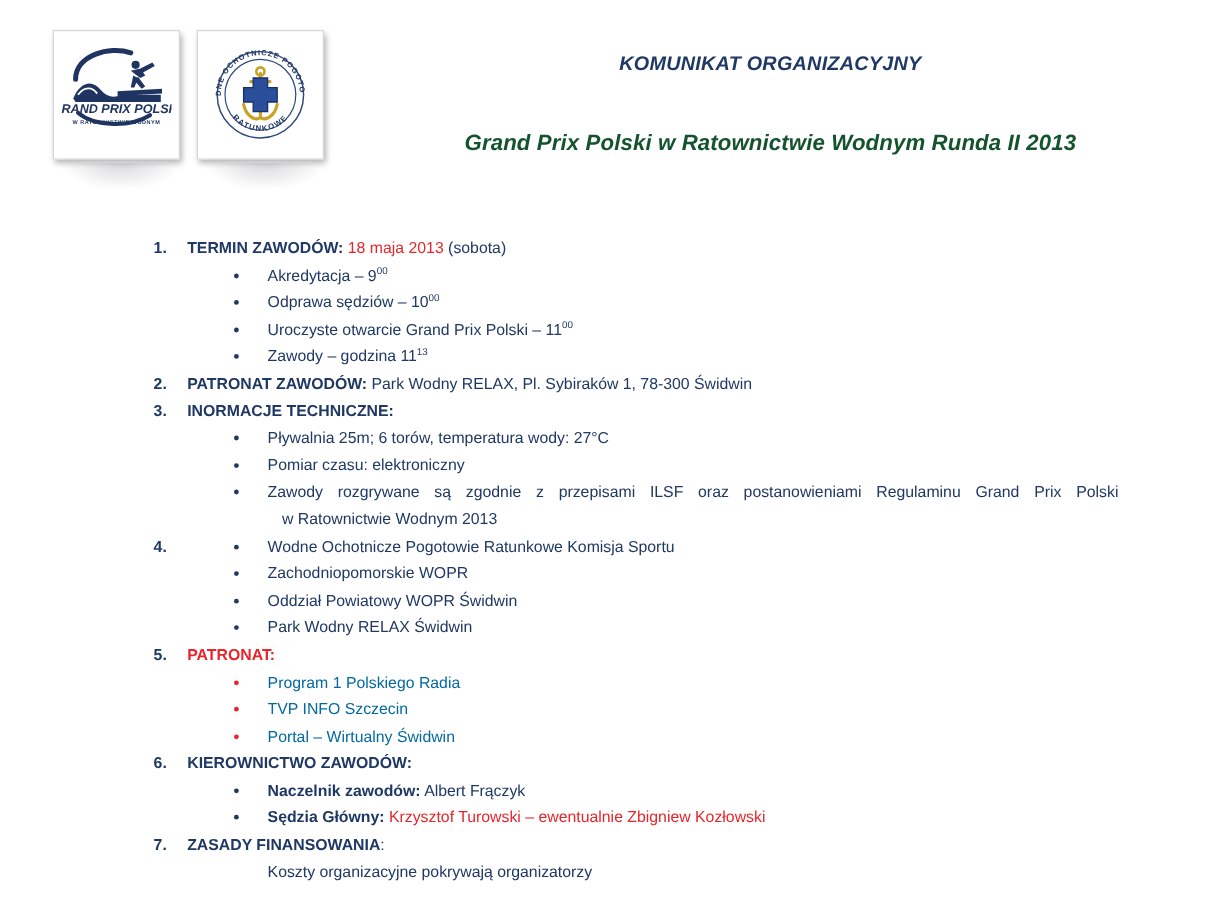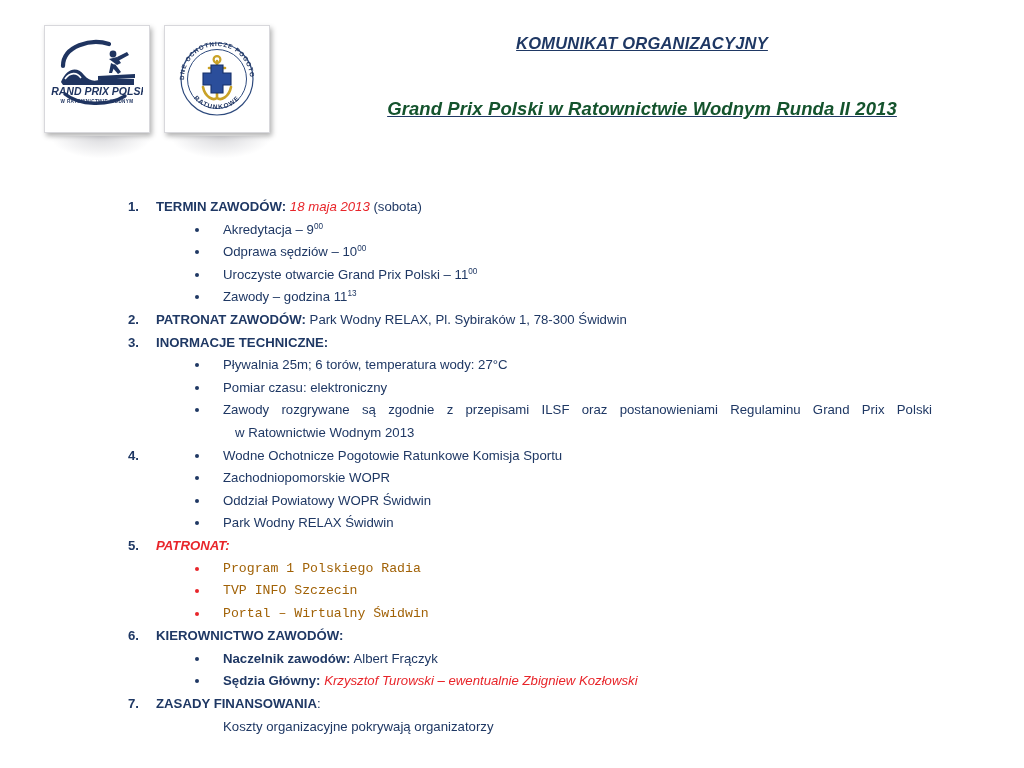--- a/index.html
+++ b/index.html
@@ -55,23 +55,22 @@
     height: 22px;
     background: radial-gradient(ellipse at 50% 0%, rgba(140,140,150,0.33), rgba(255,255,255,0) 72%);
     pointer-events: none;
   }
   .logo-svg { display: block; }
 
   .titles {
     position: absolute;
     left: 300px;
     right: 40px;
-    top: 34px;
+    top: 44px;
     text-align: center;
-    text-decoration: underline;
   }
   .title-main {
     font-size: 16.5px;
     font-weight: bold;
     font-style: italic;
     color: #1f3864;
     letter-spacing: 0.2px;
   }
   .title-sub {
     margin-top: 45px;
@@ -106,21 +105,21 @@
     color: #1f3864;
     font-size: 13.2px;
   }
   .sec-title {
     display: inline-block;
     margin-left: 28px;
     font-weight: bold;
     text-align: right;
   }
   .navy { color: #1f3864; }
-  .red  { color: #e8252a; font-style: italic; }
+  .red  { color: #e8252a; }
   .reg  { font-weight: normal; }
 
   ul.bullets {
     list-style: none;
     margin: 0;
     padding: 0;
   }
   ul.bullets li {
     position: relative;
     padding-left: 95px;
@@ -130,21 +129,21 @@
   }
   ul.bullets li .dot {
     position: absolute;
     left: 67px;
     top: 9px;
     width: 4px;
     height: 4px;
     border-radius: 50%;
     background: #1f3864;
   }
-  ul.bullets li.red-item { color: #a16207; font-family: Liberation Mono, monospace; }
+  ul.bullets li.red-item { color: #0369a1; }
   ul.bullets li.red-item .dot { background: #e8252a; }
 
   .justified {
     text-align: justify;
     padding-right: 92px;
     line-height: 22.6px;
   }
   .justified .ln1 {
     display: block;
     text-align: justify;

